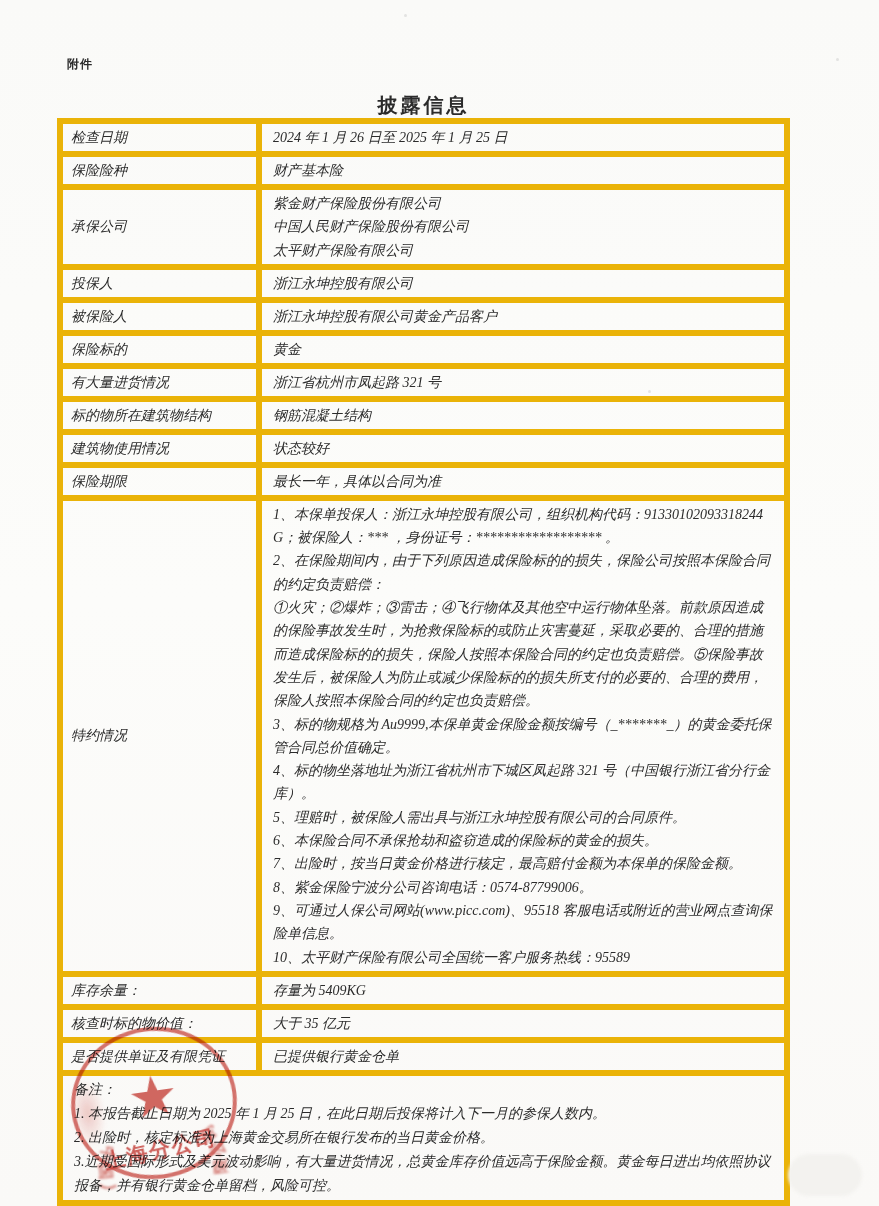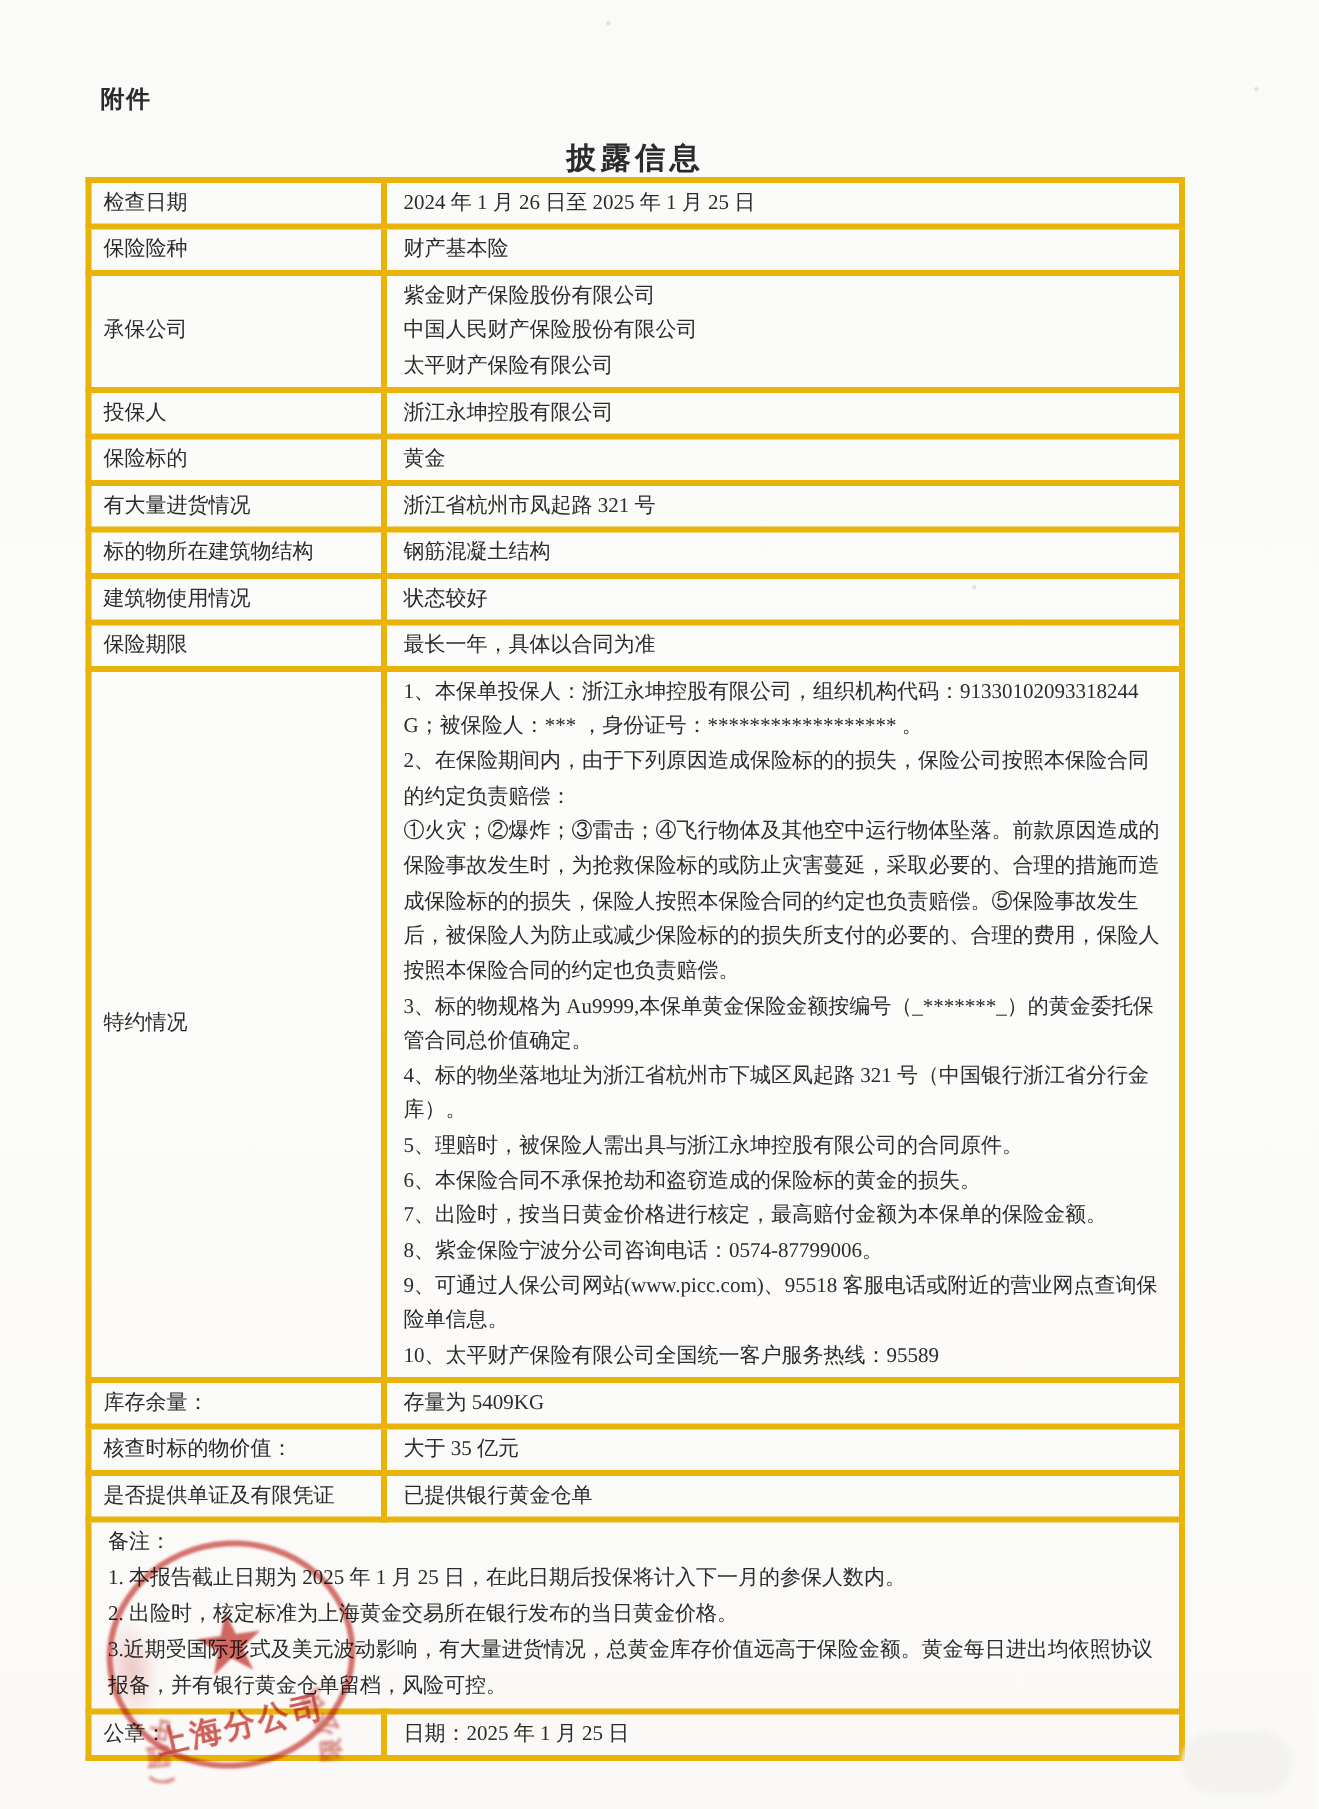--- a/index.html
+++ b/index.html
@@ -3,32 +3,33 @@
 <meta charset="utf-8">
 <style>
   html,body{margin:0;padding:0;}
   body{
     width:879px;height:1206px;position:relative;overflow:hidden;
     background:#fbfbf9;
     font-family:"Liberation Serif","DejaVu Serif",serif;
     color:#2b2b2b;
   }
   .paper{position:absolute;inset:0;background:linear-gradient(180deg,#fafaf8 0%,#fcfcfa 50%,#faf9f7 100%);}
-  .attachment{position:absolute;left:47px;top:56px;font-size:16px;font-weight:bold;letter-spacing:1px;padding-left:20px;}
+  .attachment{position:absolute;left:47px;top:56px;font-size:12px;font-weight:bold;letter-spacing:1px;padding-left:20px;}
   .doc-title{position:absolute;left:57px;top:92px;width:733px;text-align:center;font-size:20px;font-weight:bold;letter-spacing:3px;}
   table.main{
     position:absolute;left:57px;top:118px;width:733px;
     border-collapse:collapse;table-layout:fixed;
     border:2px solid #3d3d3d;
   }
   td.cell{
-    border:4px solid #eab308;
+    border:6px solid #eab308;
     font-size:14px;line-height:23px;
     padding:2px 8px;vertical-align:middle;
     word-break:break-all;
+    font-style:italic;
   }
   td.label-cell{width:177px;}
   td.value-cell{padding-left:11px;margin-top:12px;}
   td.value-cell.multi{vertical-align:middle;}
   .pline{min-height:23px;line-height:23.4px;}
   .notes-cell .pline{line-height:24px;}
   .spacing-loose .pline{line-height:23.3px;padding:0;}
   
   .stamp{
     position:absolute;left:68px;top:1024px;width:172px;height:158px;
@@ -95,20 +96,24 @@
           <div class="pline">紫金财产保险股份有限公司</div>
           <div class="pline">中国人民财产保险股份有限公司</div>
           <div class="pline">太平财产保险有限公司</div>
         </td>
       </tr>
       <tr>
         <td class="cell label-cell">投保人</td>
         <td class="cell value-cell">浙江永坤控股有限公司</td>
       </tr>
       <tr>
+        <td class="cell label-cell">被保险人</td>
+        <td class="cell value-cell">浙江永坤控股有限公司黄金产品客户</td>
+      </tr>
+      <tr>
         <td class="cell label-cell">保险标的</td>
         <td class="cell value-cell">黄金</td>
       </tr>
       <tr>
         <td class="cell label-cell">有大量进货情况</td>
         <td class="cell value-cell">浙江省杭州市凤起路 321 号</td>
       </tr>
       <tr>
         <td class="cell label-cell">标的物所在建筑物结构</td>
         <td class="cell value-cell">钢筋混凝土结构</td>

